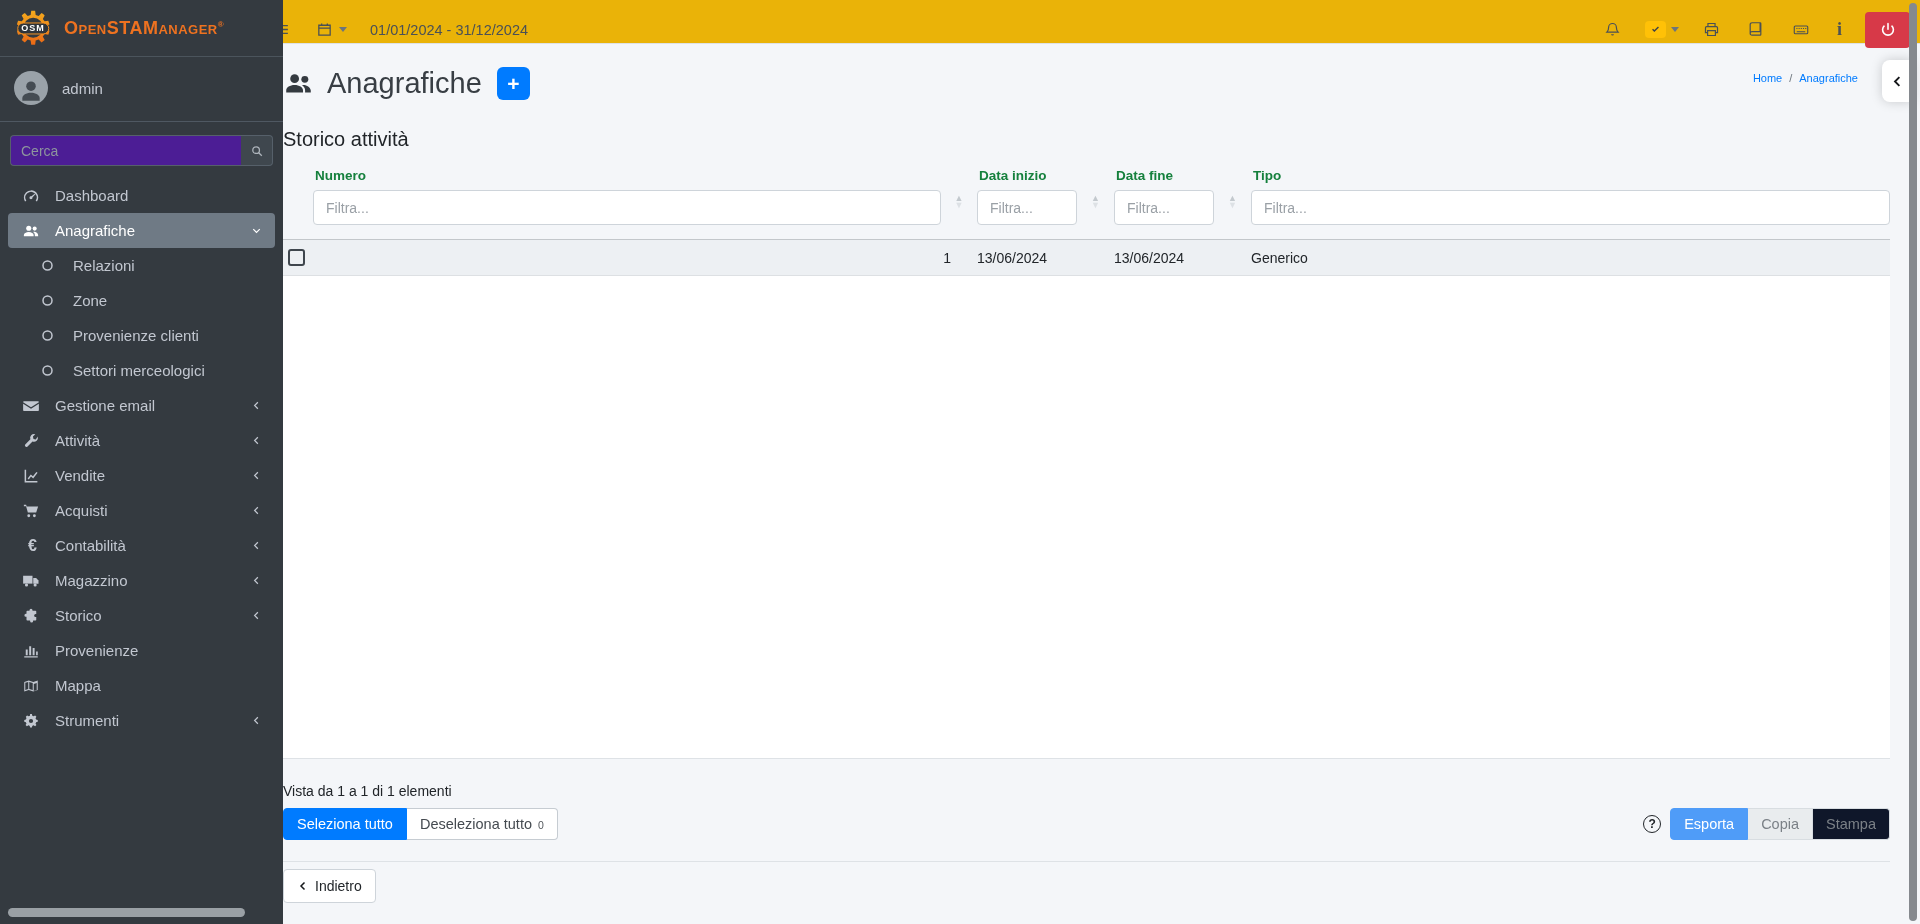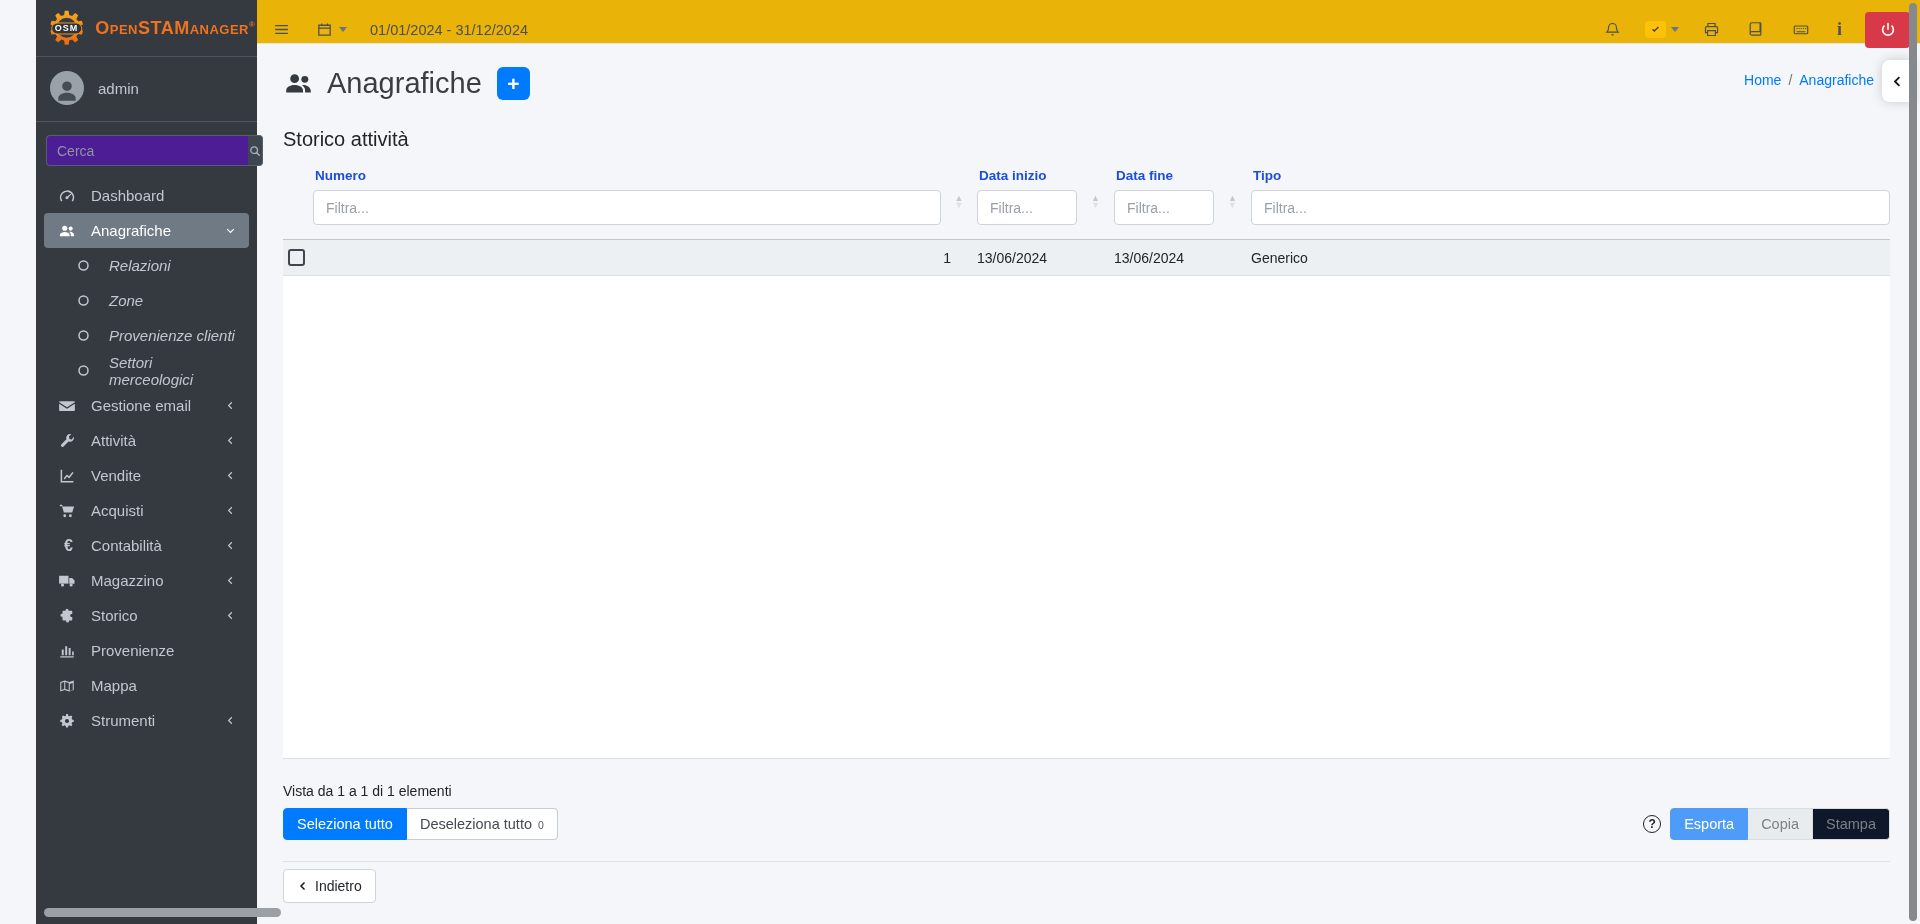--- a/index.html
+++ b/index.html
@@ -1,19 +1,19 @@
 <!DOCTYPE html>
 <html><head>
 <meta charset="utf-8">
 <style>
   * { margin:0; padding:0; box-sizing:border-box; }
   html,body { width:1920px; height:924px; overflow:hidden; font-family:"Liberation Sans", sans-serif; background:#f4f6f9; }
 
   
-  .sidebar { position:fixed; left:0; top:0; width:221px; height:924px; background:#343a40; color:#c2c7d0; z-index:30;margin-left:36px; }
+  .sidebar { position:fixed; left:0; top:0; width:283px; height:924px; background:#343a40; color:#c2c7d0; z-index:30; }
   .brand { height:57px; display:flex; align-items:center; padding:0 10px; border-bottom:1px solid #4b545c; }
   .gear-wrap { position:relative; width:46px; height:46px; display:flex; align-items:center; justify-content:center; }
   .gear-glyph { font-family:"DejaVu Sans", sans-serif; font-size:46px; line-height:46px; color:#f08418;
     background:linear-gradient(#f6b51e,#e85d15); -webkit-background-clip:text; background-clip:text; -webkit-text-fill-color:transparent; }
   .osm-badge { position:absolute; left:50%; top:50%; transform:translate(-50%,-46%); font-size:9px; font-weight:bold; color:#fff;
     background:#2e343a; border:1px solid #f59322; border-radius:7px; padding:0 3px; letter-spacing:1px; }
   .brand-name { margin-left:8px; font-size:18px; font-weight:bold; font-variant:small-caps; letter-spacing:.5px; color:#ee7220; white-space:nowrap; }
   .brand-name sup { font-size:8px; }
 
   .user-panel { display:flex; align-items:center; padding:14px 14px 16px; border-bottom:1px solid #4f5862; }
@@ -31,21 +31,21 @@
 
   .nav { margin-top:4px; }
   .nav-item { height:35px; margin:0 8px; padding:0 12px 0 14px; display:flex; align-items:center; border-radius:4px;
     font-size:15px; color:#c2c7d0; cursor:pointer; text-decoration:none; position:relative; }
   .nav-item .nico { width:21px; height:18px; margin-right:12px; flex:none; display:flex; align-items:center; }
   .nav-item .nico svg { width:18px; height:18px; fill:currentColor; }
   .nav-item .nico.eur { font-size:16px; font-weight:bold; justify-content:center; }
   .nav-item.active { background:#6f7a85; color:#fff; }
   .nav-item .chev { margin-left:auto; display:flex; }
   .nav-item .chev svg { width:13px; height:13px; stroke:currentColor; fill:none; stroke-width:2.2; }
-  .nav-sub { padding-left:32px;font-style:italic; }
+  .nav-sub { padding-left:32px; }
   .nav-sub .nico svg { width:15px; height:15px; }
 
   .h-scrollbar { position:absolute; left:8px; bottom:7px; width:237px; height:9px; border-radius:5px; background:#9aa0a5; }
 
   
   .main { margin-left:251px; }
   .topbar { height:44px; background:#eab308; border-bottom:1px solid #dee2e6; display:flex; align-items:center; padding:16px 10px 0 13px; position:relative; z-index:20; }
   .tb-btn { background:none; border:none; cursor:pointer; display:flex; align-items:center; padding:6px 9px; color:#4a5056; }
   .tb-btn svg { width:17px; height:17px; }
   .date-range { font-size:14.5px; color:#4a5056; margin-left:14px; cursor:pointer; }
@@ -59,39 +59,39 @@
     display:flex; align-items:center; justify-content:center; }
   .power-btn svg { width:18px; height:18px; }
 
   
   .content { padding:16px 30px 0 32px; position:relative; }
   .page-head { display:flex; align-items:center; position:relative; height:47px; }
   .page-title { display:flex; align-items:center; font-size:29px; font-weight:400; color:#383e44; gap:13px; }
   .page-title svg { width:31px; height:31px; fill:#343a40; }
   .add-btn { width:33px; height:33px; margin-left:15px; background:#007bff; color:#fff; border:none; border-radius:6px;
     font-size:21px; font-weight:bold; cursor:pointer; line-height:30px; }
-  .breadcrumb { position:absolute; right:16px; top:12px; font-size:14px; color:#6c757d; }
+  .breadcrumb { position:absolute; right:32px; top:12px; font-size:11px; color:#6c757d; }
   .breadcrumb a { color:#007bff; text-decoration:none; cursor:pointer; }
   .crumb-sep { margin:0 7px; }
 
   .panel-toggle { position:fixed; right:7px; top:60px; width:31px; height:42px; background:#fff; border:none; border-radius:8px 0 0 8px;
     box-shadow:0 0 12px rgba(0,0,0,.18); cursor:pointer; display:flex; align-items:center; justify-content:center; z-index:40; }
   .panel-toggle svg { width:15px; height:15px; stroke:#16181b; stroke-width:3; fill:none; }
 
   .section-title { margin-top:21px; font-size:20px; color:#212529; font-weight:400; }
 
   .dt-head { display:flex; align-items:flex-start; margin-top:17px; }
   .col { display:flex; flex-direction:column; }
   .w-check { width:30px; }
   .w-num { width:628px; }
   .w-arrows { width:36px; align-items:center; }
   .w-arrows2 { width:37px; align-items:center; }
   .w-date { width:100px; }
   .w-tipo { flex:1; }
-  .col-label { font-size:13.5px; font-weight:bold; color:#1d4ed8; margin:0 0 7px 2px; }
+  .col-label { font-size:13.5px; font-weight:bold; color:#15803d; margin:0 0 7px 2px; }
   .filter-input { height:35px; border:1px solid #ced4da; border-radius:4px; font-size:14px; padding:0 12px; color:#495057; font-family:inherit; width:100%; background:#fff; }
   .filter-input::placeholder { color:#9aa0a6; }
   .sort-stack { margin-top:27px; line-height:7px; text-align:center; cursor:pointer; }
   .sort-up { font-size:9px; color:#c3c9ce; display:block; }
   .sort-down { font-size:9px; color:#dde1e5; display:block; }
 
   .dt-body { background:#fff; height:520px; margin-top:14px; border-bottom:1px solid #dee2e6; }
   .dt-row { display:flex; align-items:center; height:37px; background:#edf0f3; border-top:1px solid #c3c7cb; border-bottom:1px solid #dde0e3;
     font-size:14px; color:#212529; cursor:pointer; }
   .cell { }

